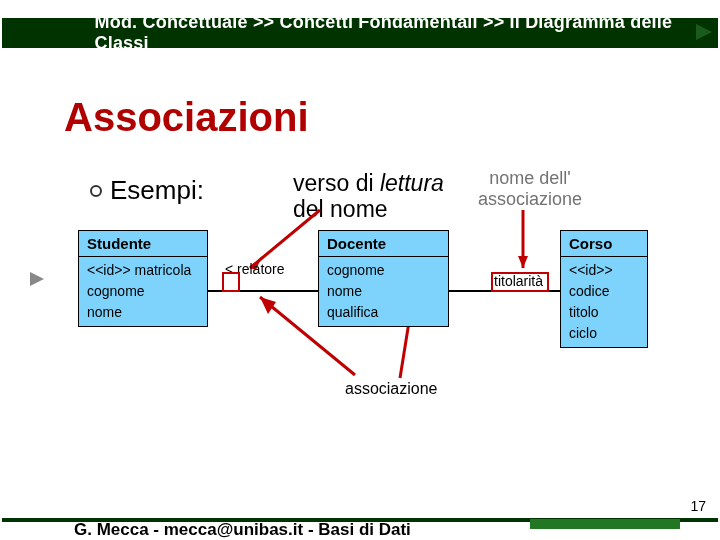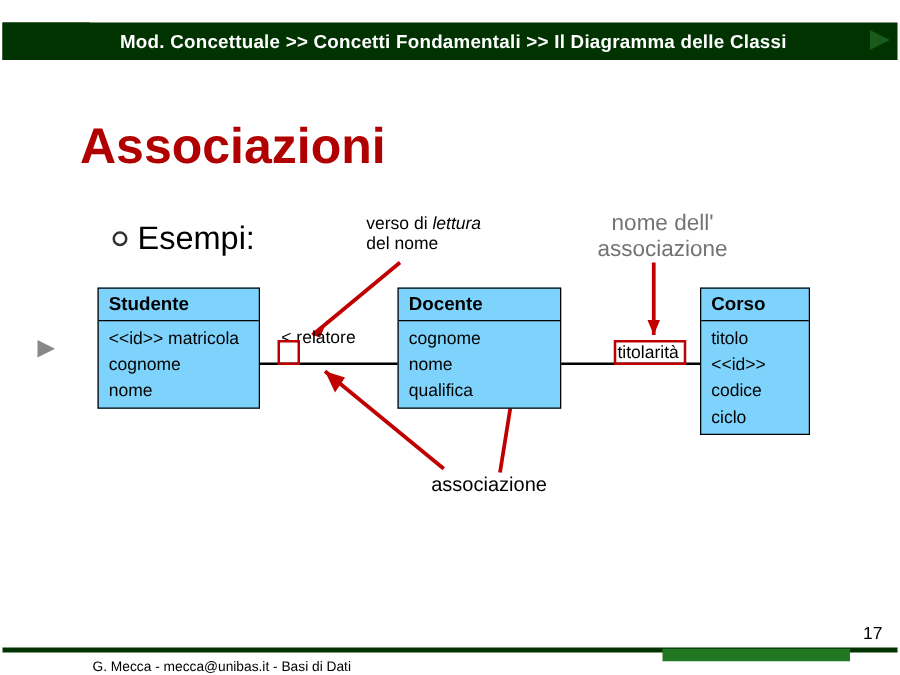--- a/index.html
+++ b/index.html
@@ -1,38 +1,38 @@
 <!DOCTYPE html>
 <html><head>
 <meta charset="utf-8">
 <style>
   * { box-sizing: border-box; margin: 0; padding: 0; }
   html, body { width: 720px; height: 540px; font-family: Arial, Helvetica, sans-serif; overflow: hidden; }
   .slide { position: relative; width: 720px; height: 540px; background: #fff; }
   .hdr { position: absolute; top: 18px; left: 2px; width: 716px; height: 30px; background: #013301; display: flex; align-items: center; }
   .hdr-accent { width: 70px; height: 100%; background: #013301; }
-  .hdr-text { color: #fff; font-size: 15px; font-weight: bold; margin-left: 24px; letter-spacing: 0.2px; }
+  .hdr-text { color: #fff; font-size: 18px; font-weight: bold; margin-left: 24px; letter-spacing: 0.2px; }
   .nav-right { position: absolute; right: 6px; top: 22px; }
   .nav-left { position: absolute; left: 28px; top: 270px; }
   .title { position: absolute; left: 64px; top: 95px; font-family: Liberation Sans, sans-serif; font-size: 40px; color: #b00000; font-weight: bold; }
   .bullet-row { position: absolute; left: 90px; top: 175px; display: flex; align-items: center; }
   .bullet-dot { width: 12px; height: 12px; border-radius: 50%; border: 2px solid #333; margin-right: 8px; }
   .bullet-text { font-size: 26px; color: #000; }
-  .verso { position: absolute; left: 293px; top: 170px; font-size: 14px; color: #000; line-height: 1.15; }
+  .verso { position: absolute; left: 293px; top: 170px; font-size: 23px; color: #000; line-height: 1.15; }
   .verso i { font-style: italic; }
   .nome-assoc { position: absolute; left: 478px; top: 168px; font-size: 18px; color: #737373; line-height: 1.15; text-align: center; }
   .classbox { position: absolute; background: #7dd3fc; border: 1px solid #000; }
   .classbox .name { border-bottom: 1px solid #000; padding: 4px 8px; font-size: 15px; font-weight: bold; }
   .classbox .attrs { padding: 3px 8px; font-size: 14px; line-height: 1.5; }
   .assoc-line { position: absolute; height: 2px; background: #000; }
   .assoc-lbl { position: absolute; font-size: 14px; text-align: center; }
   .hl { position: absolute; border: 2px solid #c00000; }
   .bottom-lbl { position: absolute; font-size: 16px; left: 345px; top: 380px; }
   .footer-bar { position: absolute; bottom: 18px; left: 2px; width: 716px; height: 4px; background: #013301; }
-  .footer-text { position: absolute; bottom: 0px; left: 74px; font-size: 11px; font-weight: normal; color: #000; }
+  .footer-text { position: absolute; bottom: 0px; left: 74px; font-size: 17px; font-weight: bold; color: #000; }
   .pagenum { position: absolute; right: 14px; bottom: 26px; font-size: 14px; color: #000; margin-top: 20px; }
   .footer-green { position: absolute; right: 40px; bottom: 11px; width: 150px; height: 10px; background: #227722; }
 </style>
 </head>
 <body>
 
 <div class="slide">
 
   <div class="hdr">
     <div class="hdr-accent"></div>
@@ -97,22 +97,22 @@
     <div class="attrs">
       <div>cognome</div>
       <div>nome</div>
       <div>qualifica</div>
     </div>
   </div>
 
   <div class="classbox" style="left:560px; top:230px; width:88px;">
     <div class="name">Corso</div>
     <div class="attrs">
+      <div>&lt;&lt;id&gt;&gt; codice</div>
       <div>titolo</div>
-      <div>&lt;&lt;id&gt;&gt; codice</div>
       <div>ciclo</div>
     </div>
   </div>
 
   <div class="bottom-lbl">associazione</div>
 
   <div class="footer-bar"></div>
   <div class="footer-green"></div>
   <div class="footer-text">G. Mecca - mecca@unibas.it - Basi di Dati</div>
   <div class="pagenum">17</div>

